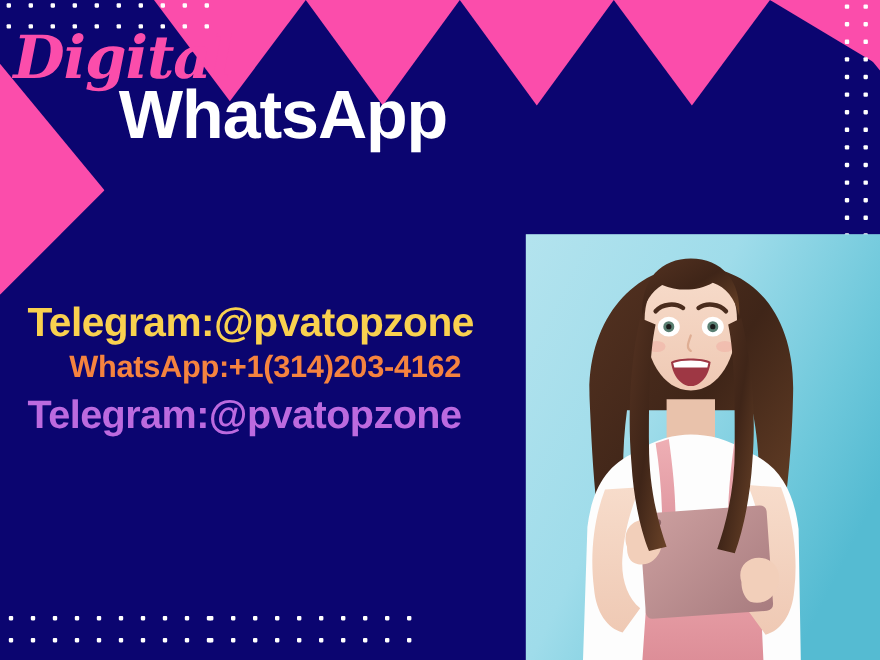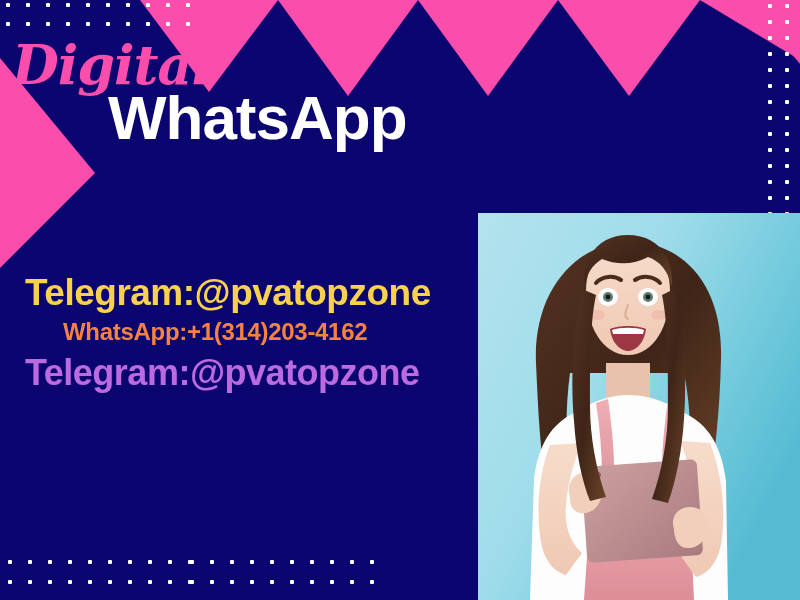--- a/index.html
+++ b/index.html
@@ -13,21 +13,21 @@
   .dots{position:absolute;}
   .dot{position:absolute;width:4px;height:4px;background:#ffffff;border-radius:1px;}
 
   
   .zig{position:absolute;top:0;left:0;width:800px;height:110px;}
 
   
   .left-arrow{position:absolute;left:0;top:58px;width:95px;height:210px;}
 
   
-  .headline{position:absolute;left:0;top:37px;width:470px;}
+  .headline{position:absolute;left:0;top:24px;width:470px;}
   .digital{
     font-family:"DejaVu Serif", serif;
     font-style:italic;
     font-weight:700;
     font-size:54px;
     color:#FB4DAB;
     margin:0 0 -10px 12px;
     letter-spacing:-1px;
     line-height:1.05;
   }
@@ -41,21 +41,21 @@
     line-height:1.1;
   }
 
   
   .contacts{position:absolute;left:17px;top:272px;width:478px;}
   .line-tg1{
     font-weight:700;font-size:37px;color:#F9D14F;
     margin:0 0 4px 8px;letter-spacing:-0.5px;white-space:nowrap;
   }
   .line-wa{
-    font-weight:700;font-size:24px;color:#F5833F;
+    font-weight:700;font-size:28px;color:#F5833F;
     margin:0 0 6px 46px;letter-spacing:-0.3px;white-space:nowrap;
   }
   .line-tg2{
     font-weight:700;font-size:36px;color:#BC6ADF;
     margin:0 0 0 8px;letter-spacing:-0.5px;white-space:nowrap;
   }
 
   
   .photo{
     position:absolute;left:478px;top:213px;width:322px;height:387px;

